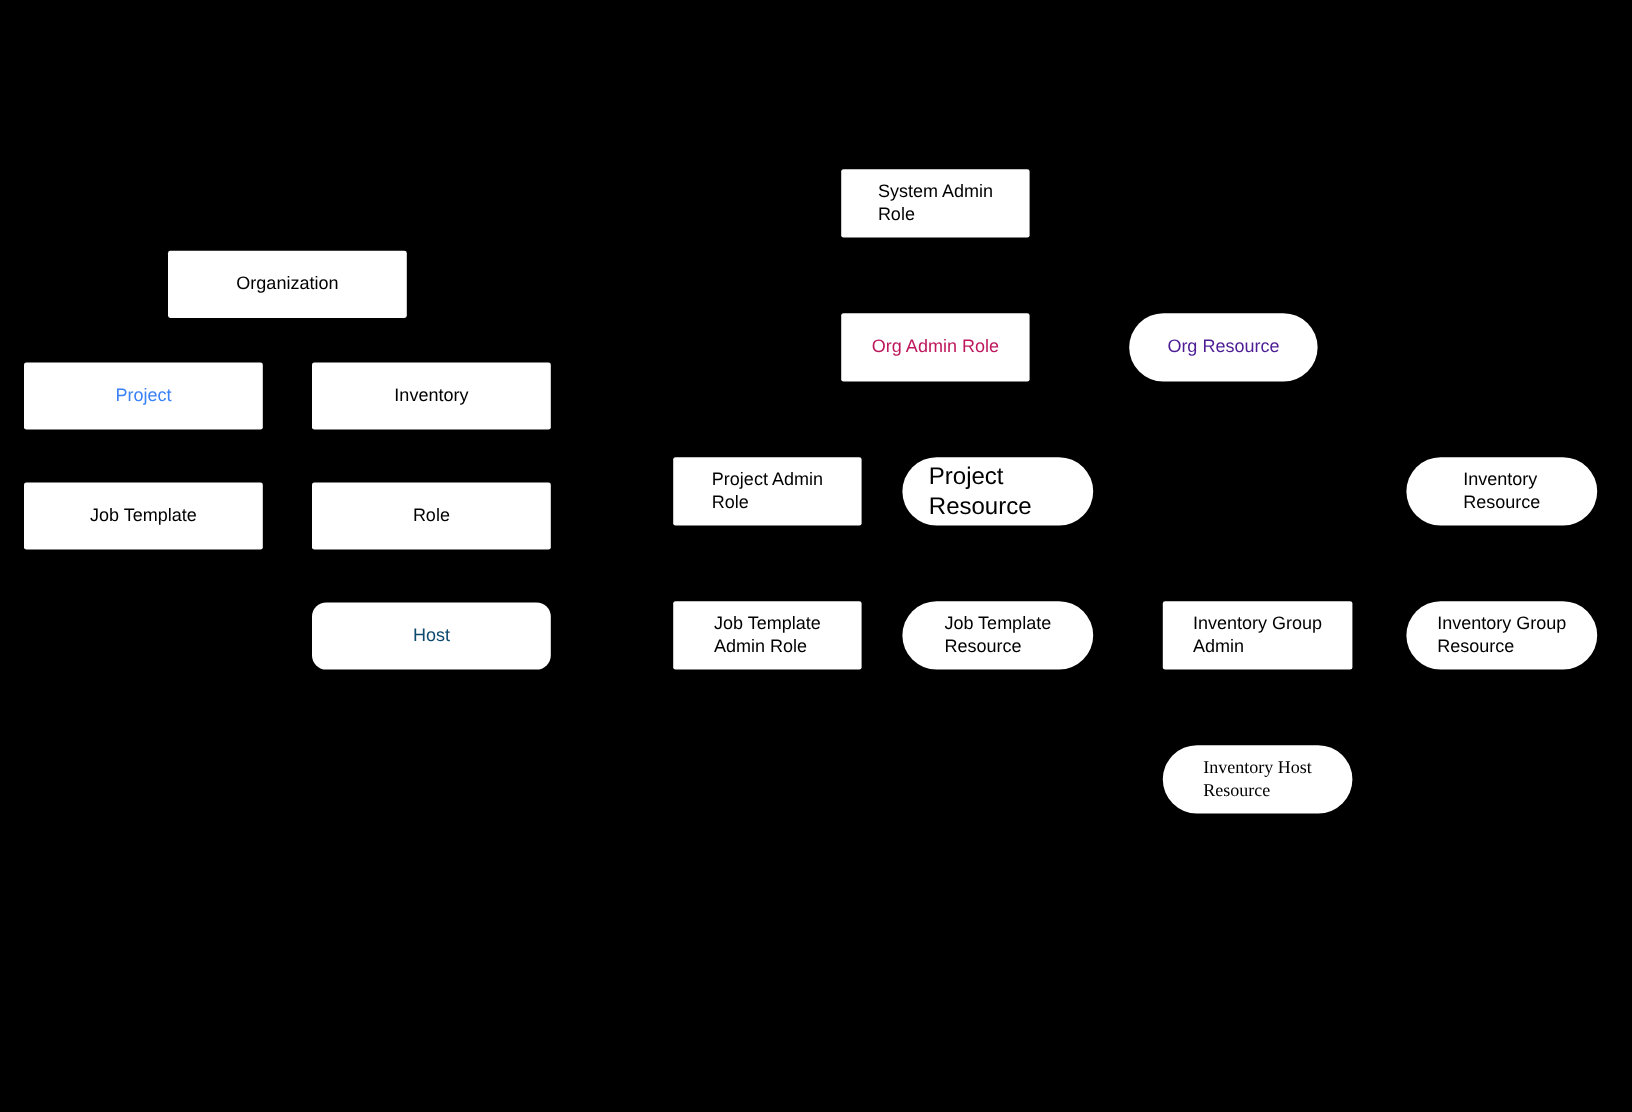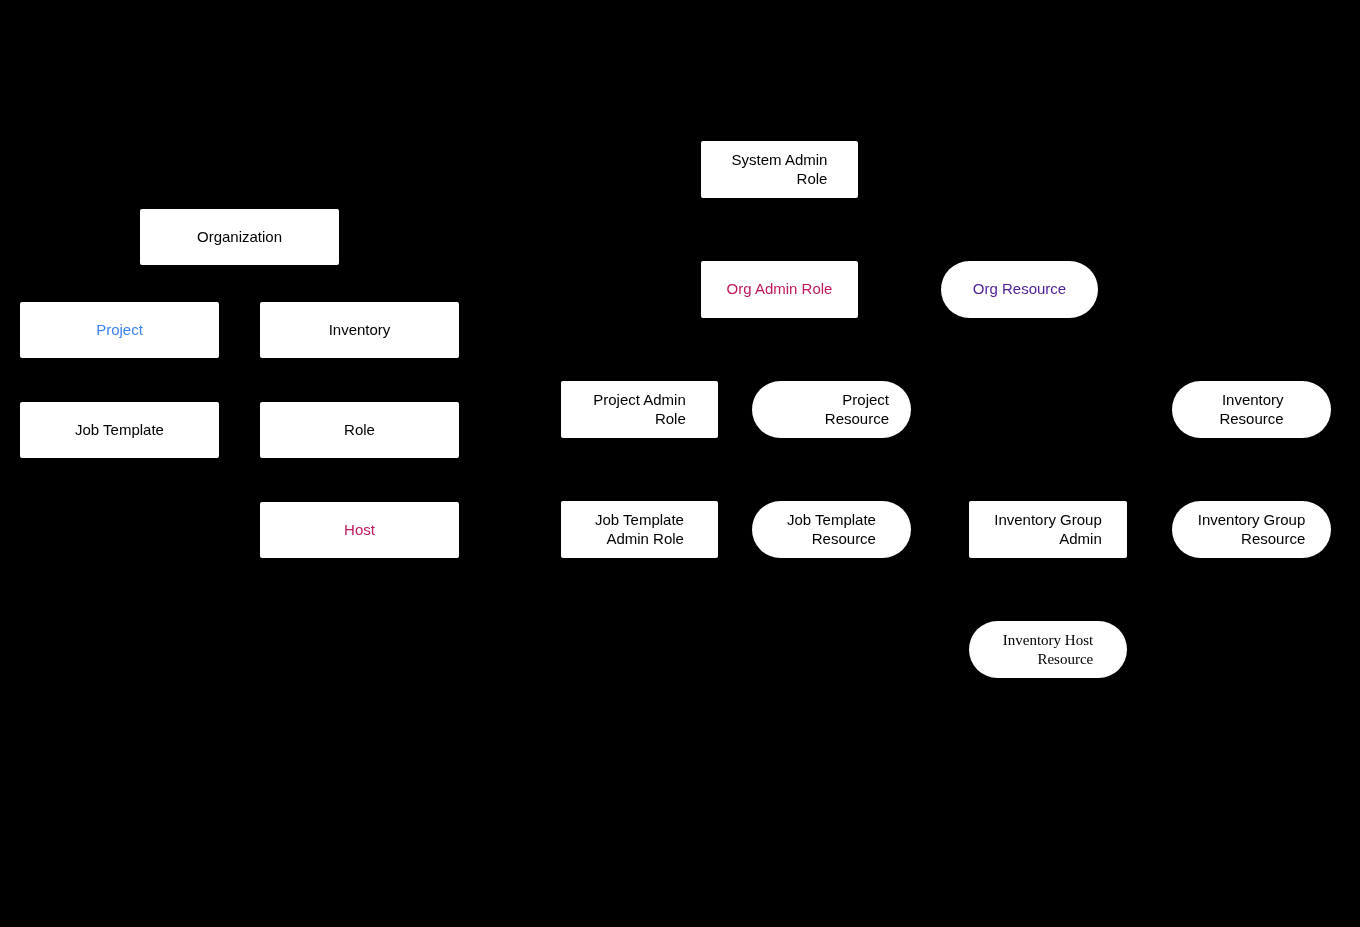--- a/index.html
+++ b/index.html
@@ -15,21 +15,21 @@
     overflow: hidden;
     font-family: "Liberation Sans", sans-serif;
   }
   .node {
     position: absolute;
     background: #ffffff;
     color: #000000;
     display: flex;
     align-items: center;
     justify-content: center;
-    text-align: right;
+    text-align: left;
     line-height: 1.25;
     box-sizing: border-box;
     padding: 2px 22px;
     white-space: pre-line;
   }
   .rect {
     border-radius: 2px;
   }
   .round {
     border-radius: 999px;
@@ -37,28 +37,28 @@
 </style>
 </head>
 <body>
 
 <div id="canvas" style="background: rgb(0, 0, 0);">
     <div class="node rect" style="left: 140px; top: 209px; width: 199px; height: 56px; font-size: 15px; background: rgb(255, 255, 255); color: rgb(0, 0, 0);">Organization</div>
     <div class="node rect" style="left: 20px; top: 302px; width: 199px; height: 56px; font-size: 15px; background: rgb(255, 255, 255); color: #3b82f6;">Project</div>
     <div class="node rect" style="left: 260px; top: 302px; width: 199px; height: 56px; font-size: 15px; background: rgb(255, 255, 255); color: rgb(0, 0, 0);">Inventory</div>
     <div class="node rect" style="left: 20px; top: 402px; width: 199px; height: 56px; font-size: 15px; background: rgb(255, 255, 255); color: rgb(0, 0, 0);">Job Template</div>
     <div class="node rect" style="left: 260px; top: 402px; width: 199px; height: 56px; font-size: 15px; background: rgb(255, 255, 255); color: rgb(0, 0, 0);">Role</div>
-    <div class="node rect" style="left: 260px; top: 502px; width: 199px; height: 56px; font-size: 15px; background: rgb(255, 255, 255); color: #be185d;">Host</div>
+    <div class="node rect" style="left: 260px; top: 502px; width: 199px; height: 56px; font-size: 15px; background: rgb(255, 255, 255); color: #0c4a6e; border-radius: 12px;">Host</div>
     <div class="node rect" style="left: 701px; top: 141px; width: 157px; height: 57px; font-size: 15px; background: rgb(255, 255, 255); color: rgb(0, 0, 0);">System Admin
 Role</div>
     <div class="node rect" style="left: 701px; top: 261px; width: 157px; height: 57px; font-size: 15px; background: rgb(255, 255, 255); color: #be185d;">Org Admin Role</div>
     <div class="node round" style="left: 941px; top: 261px; width: 157px; height: 57px; font-size: 15px; background: rgb(255, 255, 255); color: #4c1d95;">Org Resource</div>
     <div class="node rect" style="left: 561px; top: 381px; width: 157px; height: 57px; font-size: 15px; background: rgb(255, 255, 255); color: rgb(0, 0, 0);">Project Admin
 Role</div>
-    <div class="node round" style="left: 752px; top: 381px; width: 159px; height: 57px; font-size: 15px; background: rgb(255, 255, 255); color: rgb(0, 0, 0);">Project Resource</div>
+    <div class="node round" style="left: 752px; top: 381px; width: 159px; height: 57px; font-size: 20px; background: rgb(255, 255, 255); color: rgb(0, 0, 0);">Project Resource</div>
     <div class="node round" style="left: 1172px; top: 381px; width: 159px; height: 57px; font-size: 15px; background: rgb(255, 255, 255); color: rgb(0, 0, 0);">Inventory
 Resource</div>
     <div class="node rect" style="left: 561px; top: 501px; width: 157px; height: 57px; font-size: 15px; background: rgb(255, 255, 255); color: rgb(0, 0, 0);">Job Template
 Admin Role</div>
     <div class="node round" style="left: 752px; top: 501px; width: 159px; height: 57px; font-size: 15px; background: rgb(255, 255, 255); color: rgb(0, 0, 0);">Job Template
 Resource</div>
     <div class="node rect" style="left: 969px; top: 501px; width: 158px; height: 57px; font-size: 15px; background: rgb(255, 255, 255); color: rgb(0, 0, 0);">Inventory Group
 Admin</div>
     <div class="node round" style="left: 1172px; top: 501px; width: 159px; height: 57px; font-size: 15px; background: rgb(255, 255, 255); color: rgb(0, 0, 0);">Inventory Group
 Resource</div>

